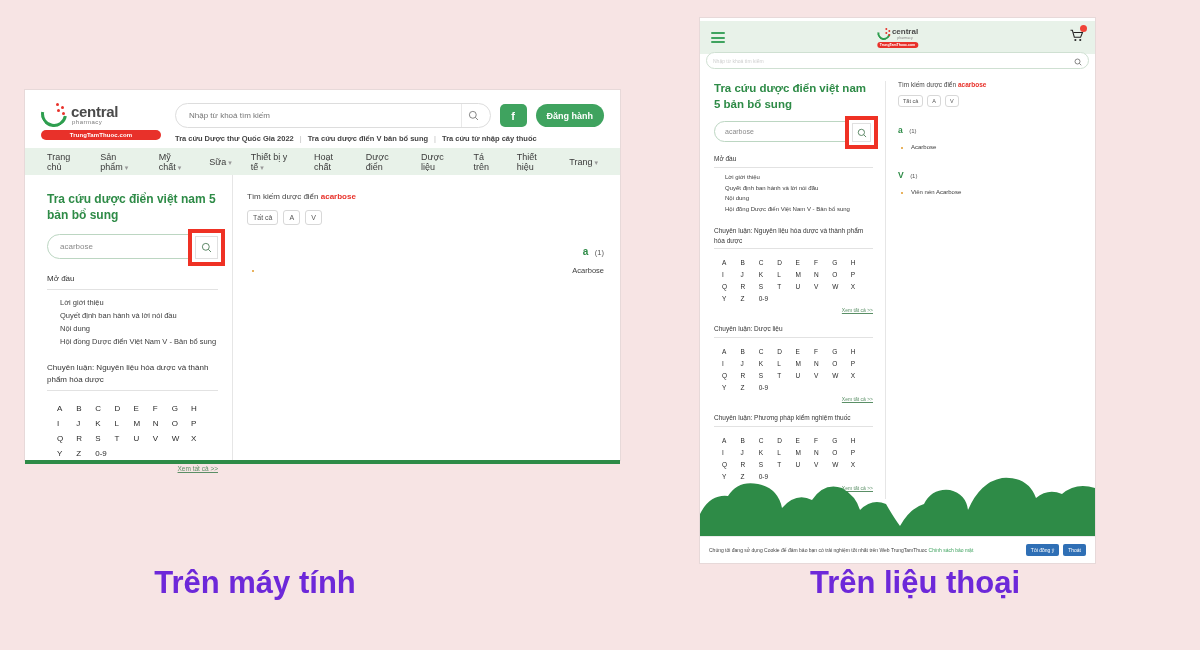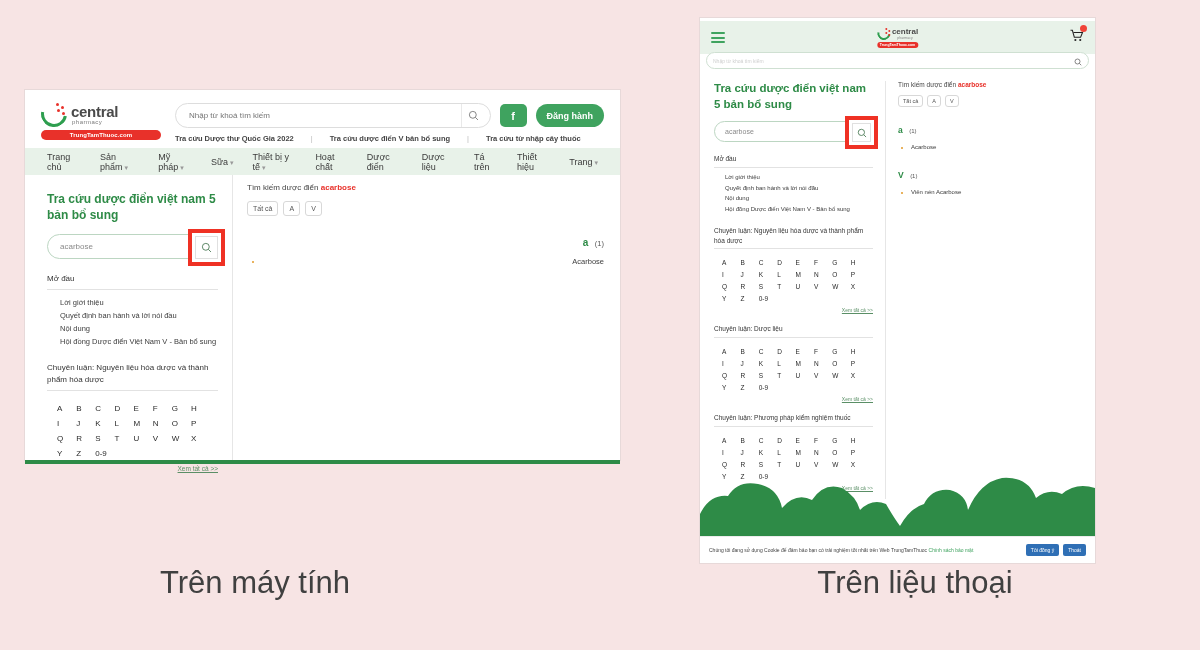--- a/index.html
+++ b/index.html
@@ -66,21 +66,21 @@
     color: #fff; font-size: 11px; font-weight: bold;
     display: flex; align-items: center; justify-content: center; flex: none;
   }
   .btn-login {
     height: 23px; background: #3fa35f; border-radius: 12px; color: #fff;
     font-size: 9px; font-weight: bold; padding: 0 11px;
     display: flex; align-items: center; flex: none;
   }
   .d-sublinks {
     margin-top: 6px; font-size: 7.5px; color: #444; font-weight: bold;
-    display: flex; gap: 17px; align-items: center;
+    display: flex; gap: 6px; align-items: center;
   }
   .sep { color: #bbb; font-weight: normal; }
   .d-nav {
     height: 27px; background: #e8f2e9;
     display: flex; align-items: center; gap: 19px;
     padding: 0 22px; font-size: 9px; color: #3b3b3b;
   }
   .d-nav .caret { color: #999; font-size: 7px; margin-left: 2px; }
   .d-body { display: flex; height: 285px; }
   .d-left { width: 207px; padding: 16px 14px 0 22px; }
@@ -107,21 +107,21 @@
     font-size: 8px; color: #333; padding-bottom: 4px;
     border-bottom: 1px solid #e2e2e2; margin-bottom: 6px; line-height: 1.45;
   }
   .sub-list { padding-left: 13px; margin-bottom: 14px; }
   .sub-list li { list-style: none; font-size: 7.5px; color: #3c3c3c; line-height: 1.75; }
   .alpha {
     display: grid; grid-template-columns: repeat(8, 1fr);
     row-gap: 6px; padding: 7px 8px 0 10px; font-size: 8px; color: #2a2a2a;
   }
   .seeall { text-align: right; font-size: 6.5px; color: #5a8f66; text-decoration: underline; margin-top: 7px; }
-  .d-right { flex: 1; border-left: 1px solid #e6e6e6; padding: 8px 16px 0 14px; }
+  .d-right { flex: 1; border-left: 1px solid #e6e6e6; padding: 17px 16px 0 14px; }
   .res-title { font-size: 8px; color: #444; margin-bottom: 9px; }
   .res-title b { color: #e8312a; }
   .chips { display: flex; gap: 5px; margin-bottom: 16px; }
   .chip {
     border: 1px solid #d8d8d8; border-radius: 3px; font-size: 7px;
     color: #555; padding: 3px 5px; background: #fff;
   }
   .grp { margin-bottom: 5px; text-align: right; }
   .grp-letter { font-size: 10px; font-weight: bold; color: #2e8b47; }
   .grp-count { font-size: 7.5px; color: #555; margin-left: 2px; }
@@ -216,21 +216,21 @@
     position: absolute; left: 0; bottom: 0; width: 395px; height: 27px;
     background: #fff; border-top: 1px solid #ececec;
     display: flex; align-items: center; padding: 0 9px; gap: 4px;
   }
   .m-cookie-text { font-size: 5px; color: #444; flex: 1; }
   .m-cookie-text .lnk { color: #3fa35f; }
   .cbtn { background: #2f6fb5; color: #fff; font-size: 5px; border-radius: 2px; padding: 3px 5px; }
 
   
   .caption {
-    position: absolute; color: #404040; font-weight: normal;
+    position: absolute; color: #6d28d9; font-weight: bold;
     font-size: 31px; text-align: center;
   }
   .caption.left { left: 25px; top: 565px; width: 460px; }
   .caption.right { left: 700px; top: 565px; width: 430px; }
 </style>
 </head>
 <body>
 
 <div class="desktop-shot">
 
@@ -272,21 +272,21 @@
         <span>Tra cứu dược điển V bản bổ sung</span>
         <span class="sep">|</span>
         <span>Tra cứu từ nhập cây thuốc</span>
       </div>
     </div>
   </div>
 
   <div class="d-nav">
     <span><span>Trang chủ</span></span>
     <span><span>Sản phẩm</span><span class="caret">▾</span></span>
-    <span><span>Mỹ pháp</span><span class="caret">▾</span></span>
+    <span><span>Mỹ chất</span><span class="caret">▾</span></span>
     <span><span>Sữa</span><span class="caret">▾</span></span>
     <span><span>Thiết bị y tế</span><span class="caret">▾</span></span>
     <span><span>Hoạt chất</span></span>
     <span><span>Dược điển</span></span>
     <span><span>Dược liệu</span></span>
     <span><span>Tá trên</span></span>
     <span><span>Thiết hiệu</span></span>
     <span><span>Trang</span><span class="caret">▾</span></span>
   </div>
 

